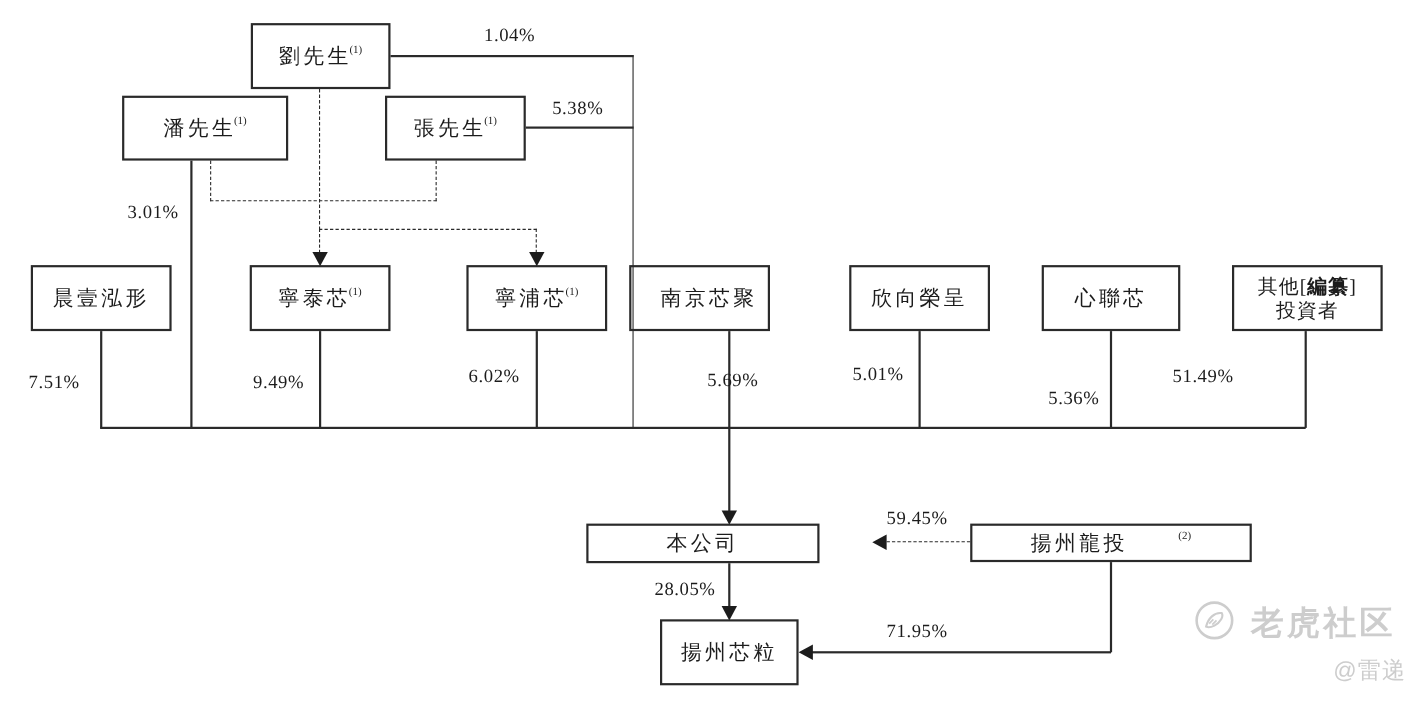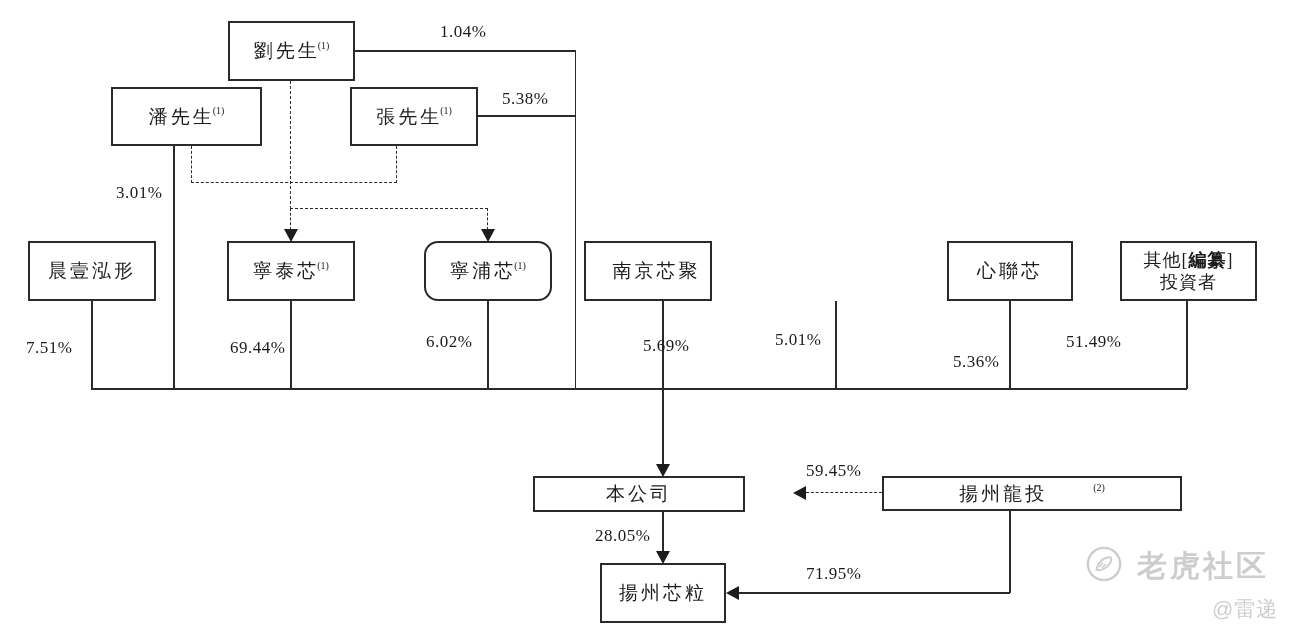--- a/index.html
+++ b/index.html
@@ -89,39 +89,42 @@
       <span class="sup">(1)</span>
   </div>
 
   <div class="node" style="left:28px;top:241px;width:128px;height:60px;">
     <span>晨壹泓形</span>
   </div>
   <div class="node" style="left:227px;top:241px;width:128px;height:60px;">
     <span>寧泰芯</span>
       <span class="sup">(1)</span>
   </div>
-  <div class="node" style="left:424px;top:241px;width:128px;height:60px;border-radius:14px;">
+  <div class="node" style="left:424px;top:241px;width:128px;height:60px;">
     <span>寧浦芯</span>
       <span class="sup">(1)</span>
   </div>
-  <div class="node" style="left:584px;top:241px;width:128px;height:60px;padding-left:17px;">
+  <div class="node" style="left:572px;top:241px;width:128px;height:60px;padding-left:17px;">
     <span>南京芯聚</span>
+  </div>
+  <div class="node" style="left:772px;top:241px;width:128px;height:60px;">
+    <span>欣向榮呈</span>
   </div>
   <div class="node" style="left:947px;top:241px;width:126px;height:60px;">
     <span>心聯芯</span>
   </div>
   <div class="node twoline" style="left:1120px;top:241px;width:137px;height:60px;">
     <span><span>其他[</span><span class="bold">編纂</span><span>]</span></span>
     <span>投資者</span>
   </div>
 
   <div class="node" style="left:533px;top:476px;width:212px;height:36px;">
     <span>本公司</span>
   </div>
-  <div class="node" style="left:882px;top:476px;width:300px;height:35px;gap:48px;">
+  <div class="node" style="left:882px;top:476px;width:256px;height:35px;gap:48px;">
     <span>揚州龍投</span>
       <span class="sup">(2)</span>
   </div>
   <div class="node" style="left:600px;top:563px;width:126px;height:60px;">
     <span>揚州芯粒</span>
   </div>
 
   <div class="hline" style="left:355px;top:50px;width:221px;"></div>
   <div class="hline" style="left:478px;top:115px;width:98px;"></div>
   <div class="vline" style="left:574.5px;top:50px;height:339px;"></div>
@@ -152,21 +155,21 @@
   <div class="arr-down" style="left:481px;top:229px;"></div>
   <div class="arr-down" style="left:656px;top:464px;"></div>
   <div class="arr-down" style="left:656px;top:551px;"></div>
   <div class="arr-left" style="left:793px;top:486px;"></div>
   <div class="arr-left" style="left:726px;top:586px;"></div>
 
   <div class="pct" style="left:440px;top:22px;">1.04%</div>
   <div class="pct" style="left:502px;top:89px;">5.38%</div>
   <div class="pct" style="left:116px;top:183px;">3.01%</div>
   <div class="pct" style="left:26px;top:338px;">7.51%</div>
-  <div class="pct" style="left:230px;top:338px;">69.44%</div>
+  <div class="pct" style="left:230px;top:338px;">9.49%</div>
   <div class="pct" style="left:426px;top:332px;">6.02%</div>
   <div class="pct" style="left:603px;top:336px;margin-left:40px;">5.69%</div>
   <div class="pct" style="left:775px;top:330px;">5.01%</div>
   <div class="pct" style="left:953px;top:352px;">5.36%</div>
   <div class="pct" style="left:1066px;top:332px;">51.49%</div>
   <div class="pct" style="left:806px;top:461px;">59.45%</div>
   <div class="pct" style="left:595px;top:526px;">28.05%</div>
   <div class="pct" style="left:806px;top:564px;">71.95%</div>
 
   <svg class="watermark wm-logo" viewBox="0 0 40 40">

